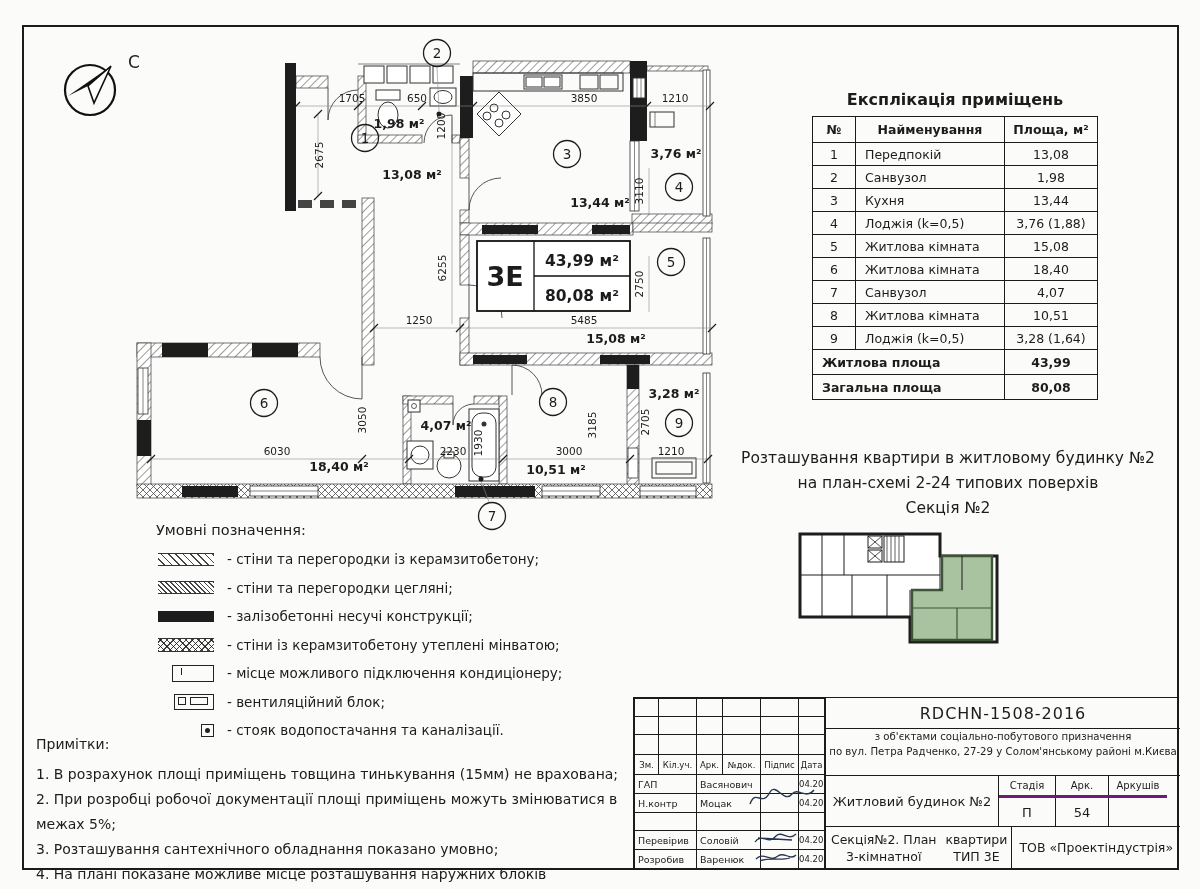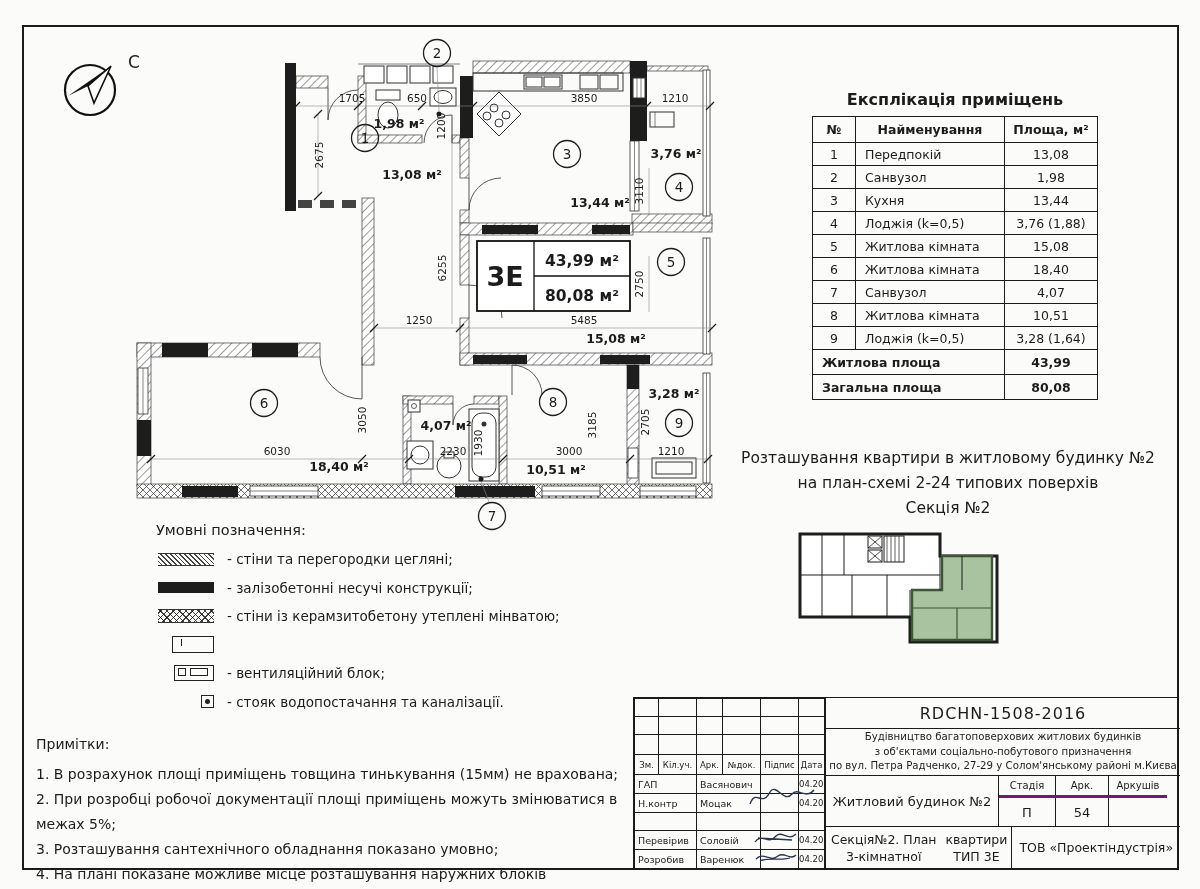--- a/index.html
+++ b/index.html
@@ -434,40 +434,47 @@
         <line x1="165" y1="88" x2="165" y2="120"></line>
         <line x1="150" y1="36" x2="150" y2="70"></line>
     </g>
   </svg>
 
   <div class="legend">
     <div class="legend-title">Умовні позначення:</div>
     <div style="margin-top:7px;">
       <div class="lg-row">
           <span class="lg-sw">
+            <span class="sw1"></span>
+          </span>
+          <span class="lg-label">- стіни та перегородки із керамзитобетону;</span>
+        </div>
+      <div class="lg-row">
+          <span class="lg-sw">
             <span class="sw2"></span>
           </span>
           <span class="lg-label">- стіни та перегородки цегляні;</span>
         </div>
       <div class="lg-row">
           <span class="lg-sw">
             <span class="sw3"></span>
           </span>
           <span class="lg-label">- залізобетонні несучі конструкції;</span>
         </div>
       <div class="lg-row">
           <span class="lg-sw">
             <span class="sw4"></span>
           </span>
           <span class="lg-label">- стіни із керамзитобетону утеплені мінватою;</span>
         </div>
       <div class="lg-row">
           <span class="lg-sw">
             <span class="sw5"></span>
           </span>
+          <span class="lg-label">- місце можливого підключення кондиціонеру;</span>
         </div>
       <div class="lg-row">
           <span class="lg-sw">
             <span class="sw6"></span>
           </span>
           <span class="lg-label">- вентиляційний блок;</span>
         </div>
       <div class="lg-row">
           <span class="lg-sw">
             <span class="sw7"></span>
@@ -556,21 +563,20 @@
             <td class="lft" colspan="2">Розробив</td>
             <td class="lft" colspan="2">Варенюк</td>
             <td></td>
             <td>04.2017</td>
           </tr>
     </tbody>
       </table>
     <div class="tb-right">
       <div class="tb-code">RDCHN-1508-2016</div>
       <div class="tb-proj">
-        <div>Будівництво багатоповерхових житлових будинків</div>
         <div>з об'єктами соціально-побутового призначення</div>
         <div>по вул. Петра Радченко, 27-29 у Солом'янському районі м.Києва</div>
       </div>
       <div class="tb-mid">
         <div class="tb-obj">Житловий будинок №2</div>
         <div class="tb-sub">
           <div class="tb-sub-h">
             <div class="cst">Стадія</div>
             <div class="car">Арк.</div>
             <div class="cak">Аркушів</div>

